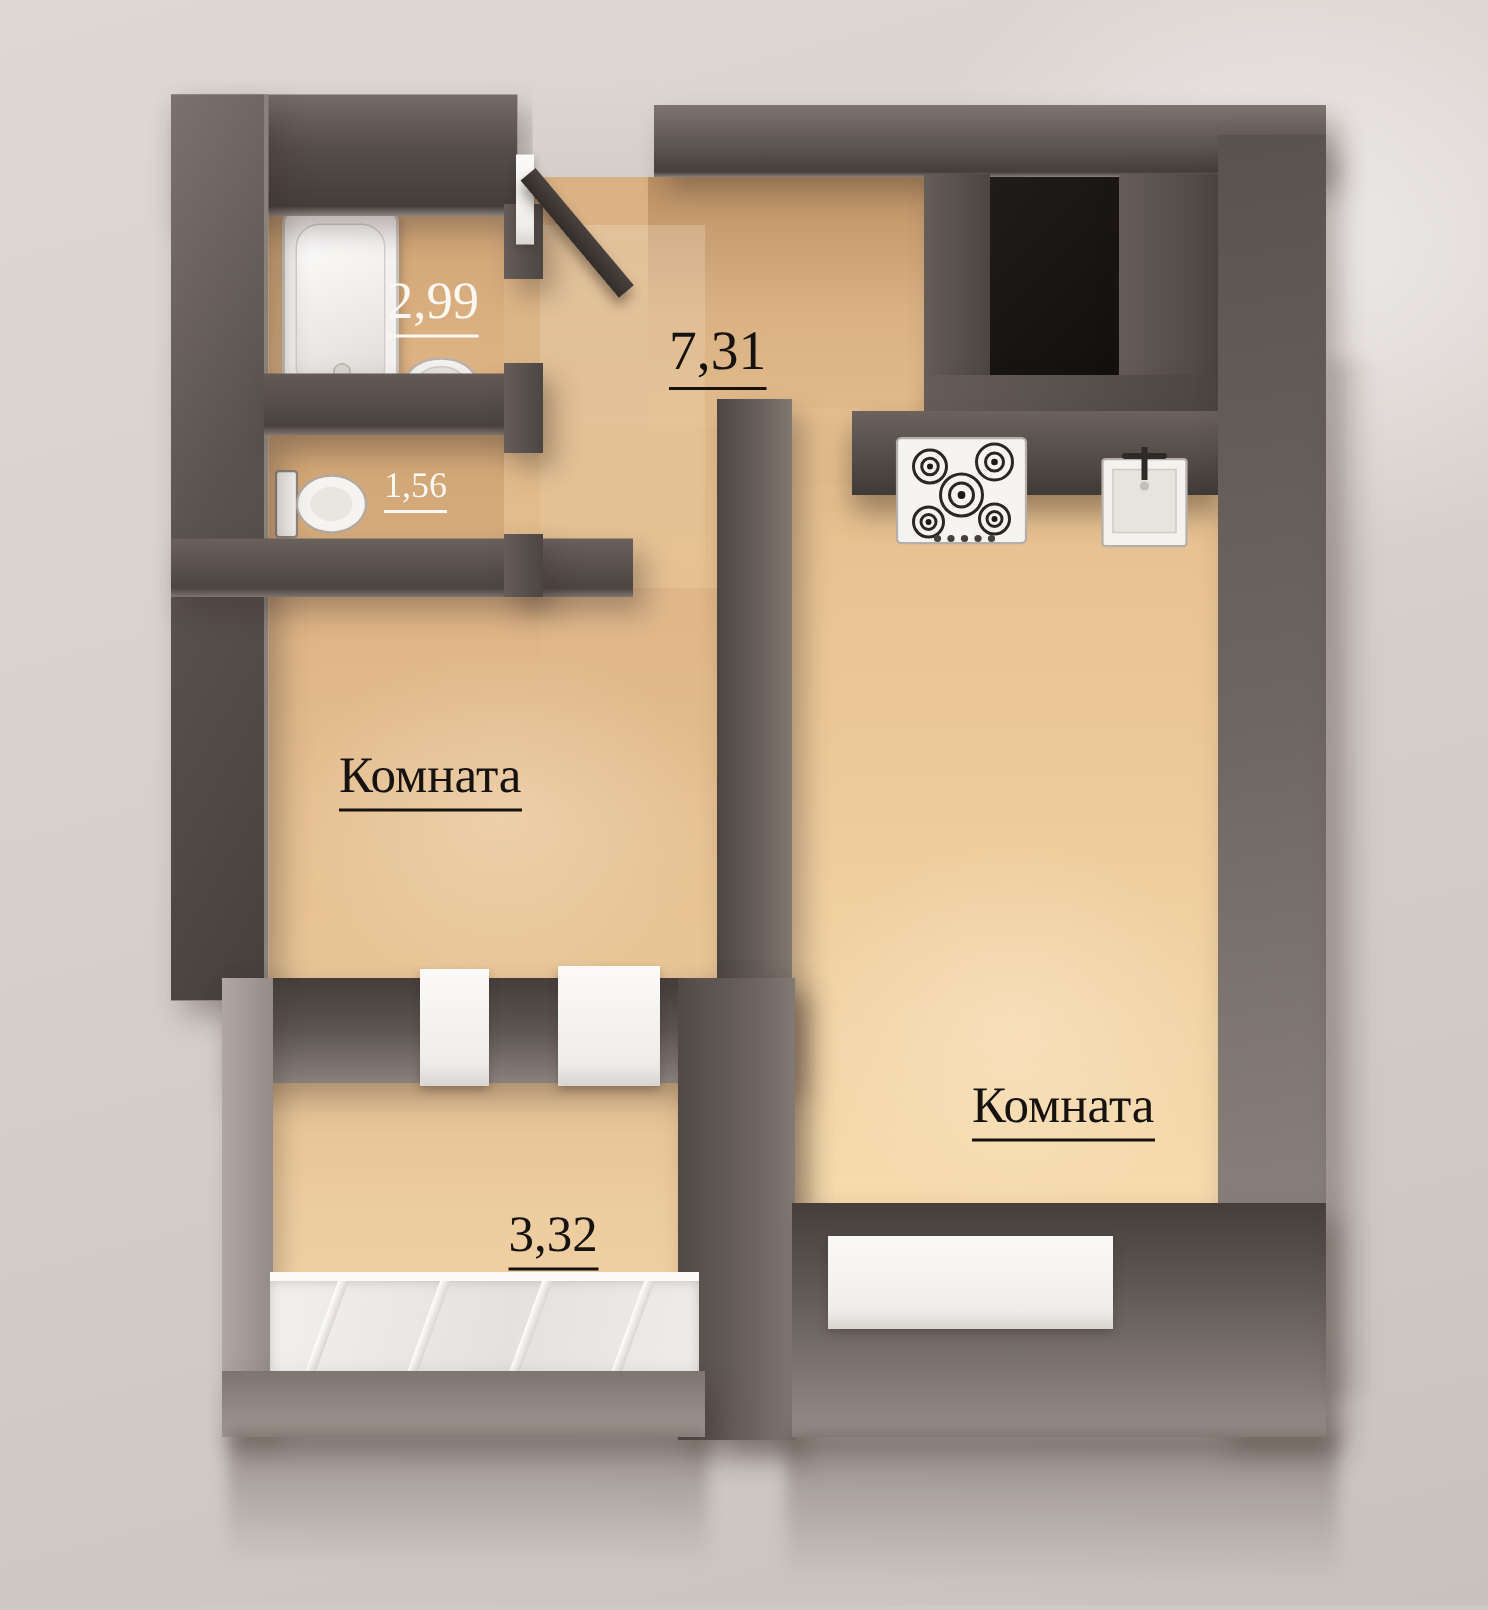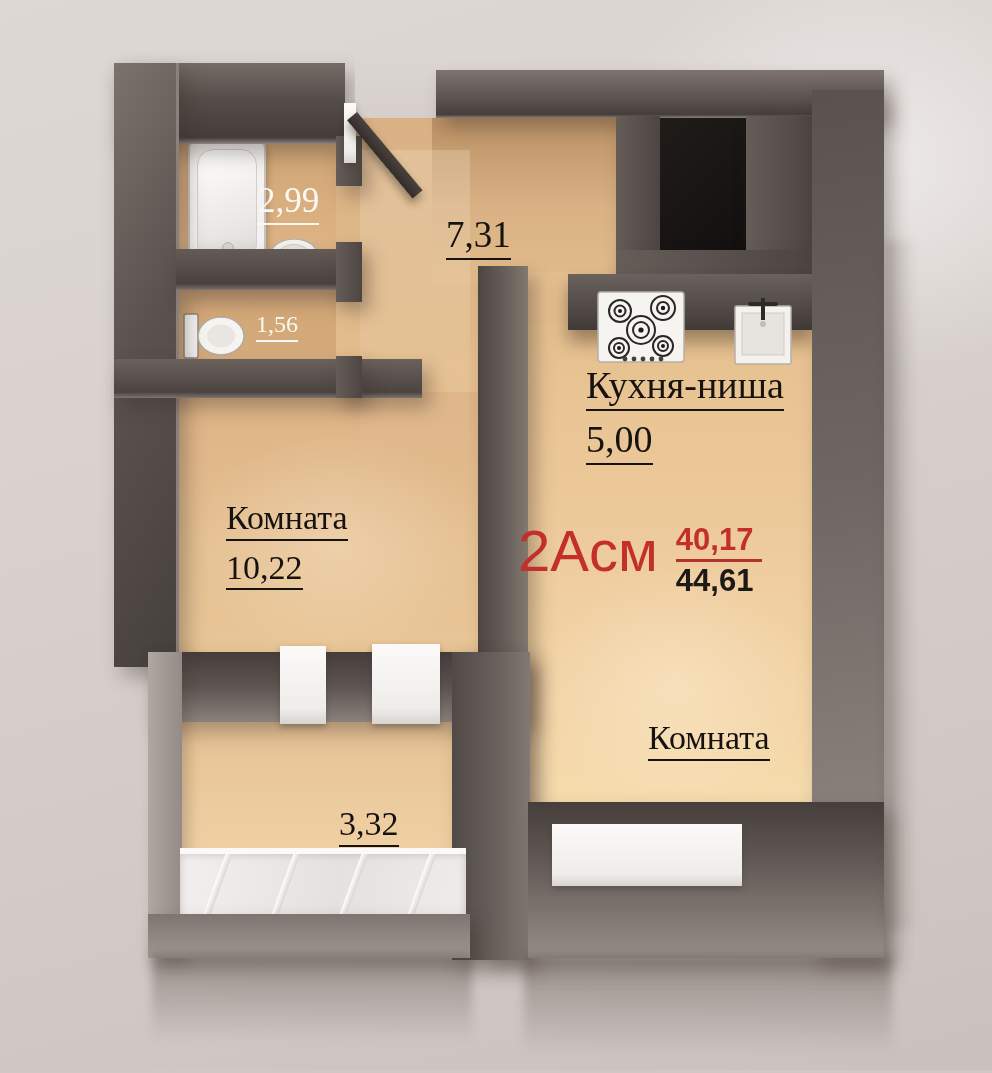--- a/index.html
+++ b/index.html
@@ -176,37 +176,24 @@
 
   <div class="lbl white" style="left:258px;top:183px;font-size:35px;">
     <span>2,99</span>
   </div>
   <div class="lbl white" style="left:256px;top:312px;font-size:24px;">
     <span>1,56</span>
   </div>
   <div class="lbl" style="left:446px;top:216px;font-size:37px;">
     <span>7,31</span>
   </div>
-  <div class="lbl" style="left:586px;top:366px;font-size:38px;">
-    <span>Кухня-ниша</span>
-    <div class="l2"><span>5,00</span></div>
-  </div>
   <div class="lbl" style="left:226px;top:500px;font-size:34px;">
     <span>Комната</span>
-    <div class="l2"><span>10,22</span></div>
   </div>
   <div class="lbl" style="left:648px;top:720px;font-size:34px;">
     <span>Комната</span>
   </div>
   <div class="lbl" style="left:339px;top:806px;font-size:34px;">
     <span>3,32</span>
   </div>
 
-  <div class="summary" style="left:518px;top:522px;">
-    <div class="sum-type">2Асм</div>
-    <div class="frac">
-      <div class="top">40,17</div>
-      <div class="bar"></div>
-      <div class="bot">44,61</div>
-    </div>
-  </div>
 
 </div>
 
 </body></html>

